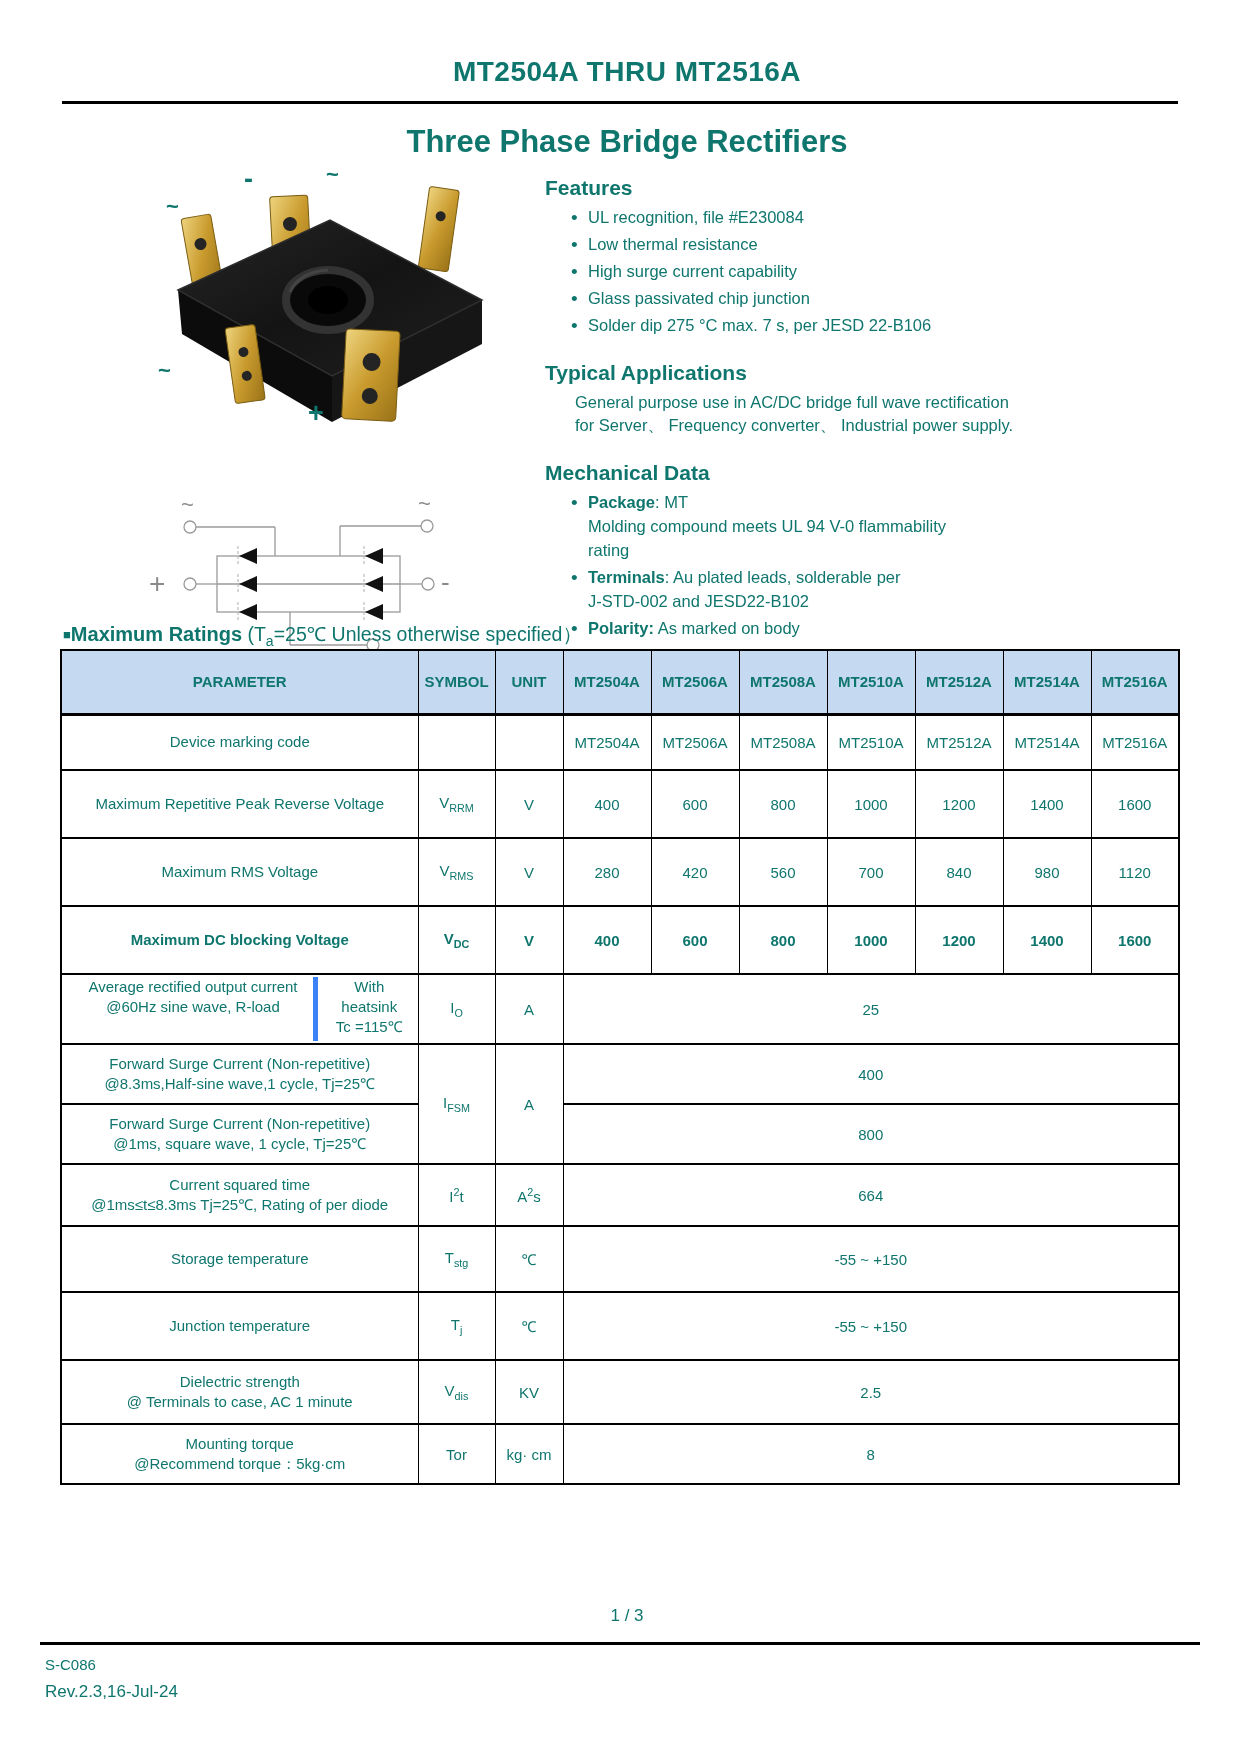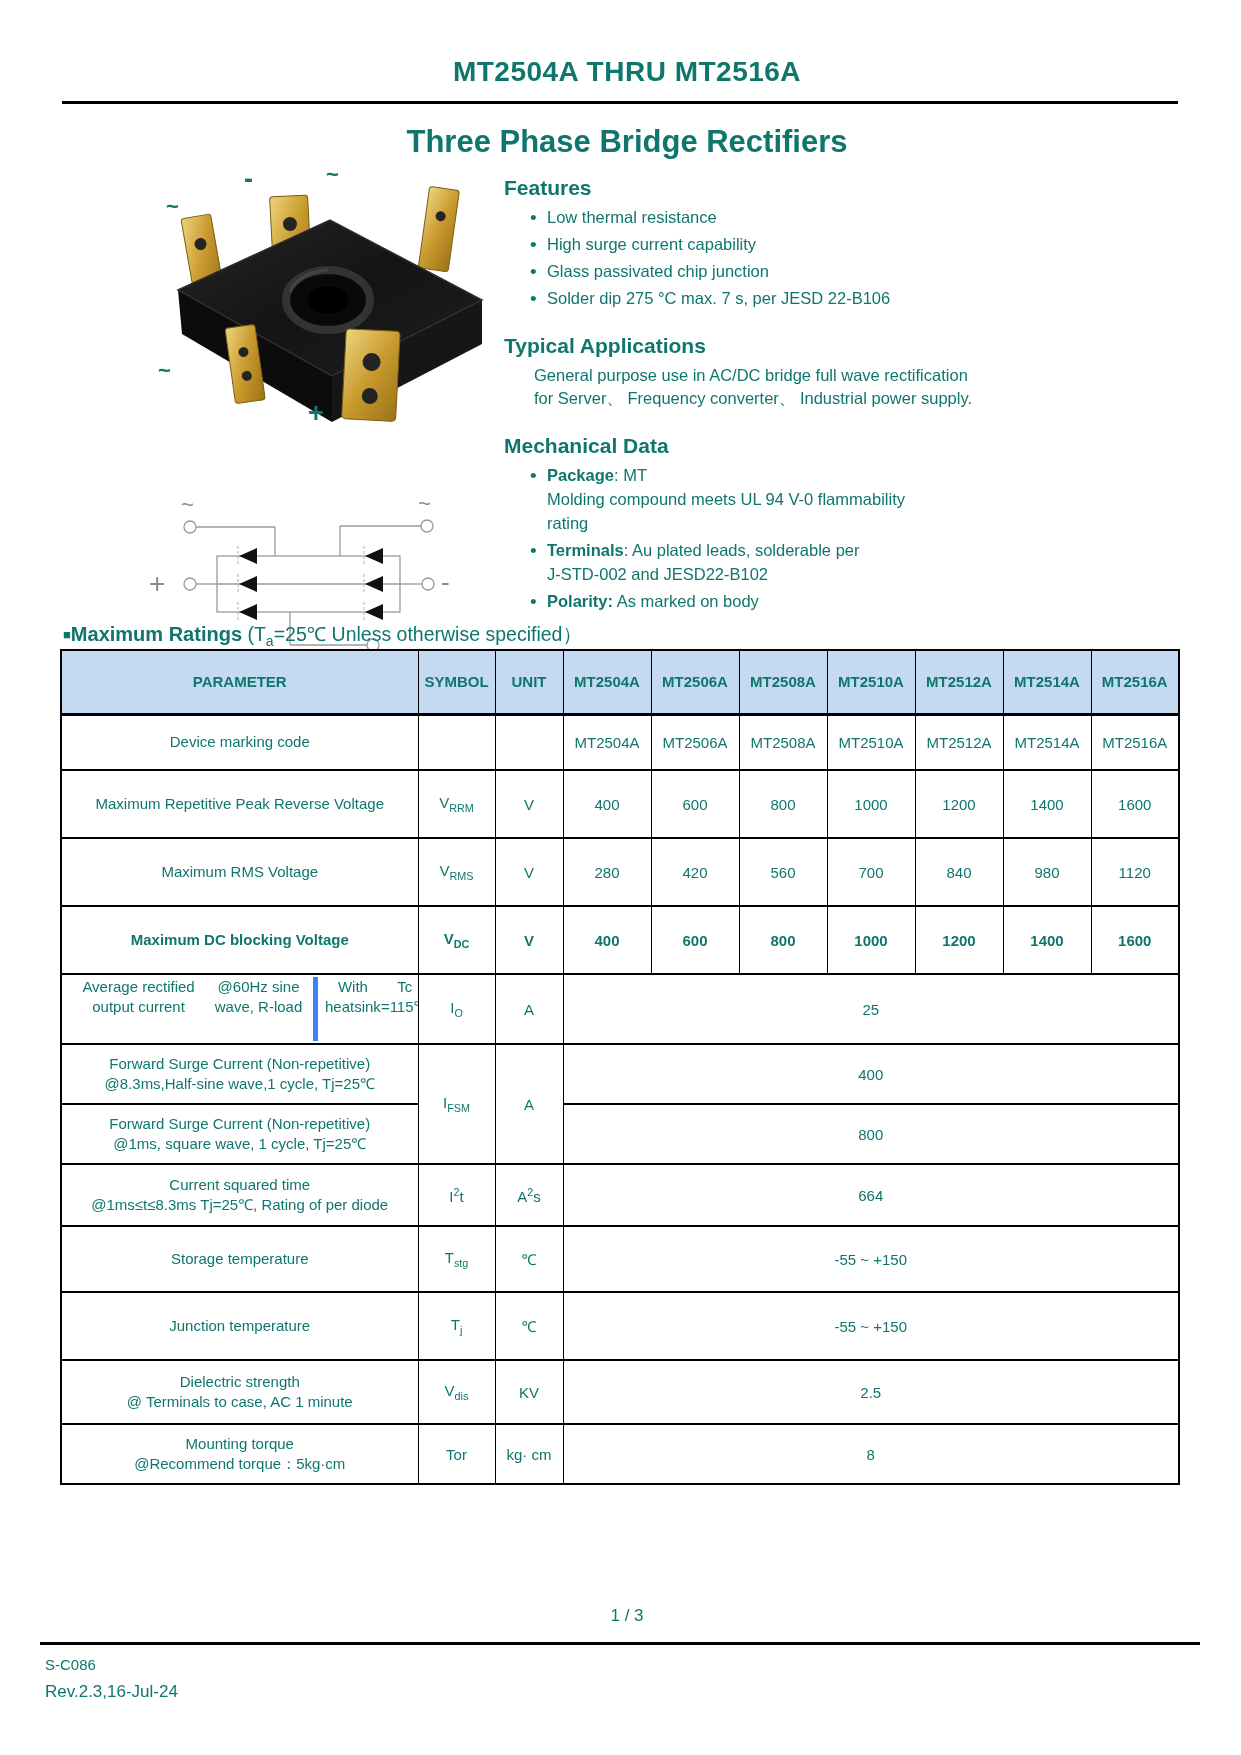--- a/index.html
+++ b/index.html
@@ -20,21 +20,21 @@
   .plabel { position:absolute; font-weight:bold; font-size:22px; }
   .pl0 { left:26px;  top:36px; }
   .pl1 { left:104px; top:6px;  font-size:27px; }
   .pl2 { left:186px; top:4px; }
   .pl3 { left:18px;  top:200px; }
   .pl4 { left:168px; top:240px; font-size:27px; }
 
   .schematic { position:absolute; left:125px; top:448px; width:350px; height:215px; }
 
   
-  .right-col { position:absolute; left:504px; top:176px; width:610px; font-size:16.5px; line-height:23px; }
+  .right-col { position:absolute; left:545px; top:176px; width:610px; font-size:16.5px; line-height:23px; }
   .sec-head { font-size:21px; font-weight:bold; margin:0 0 7px 0; }
   .sec { margin-bottom:24px; }
   .bullets { list-style:none; margin:0 0 0 26px; padding:0; }
   .bullets li { position:relative; padding-left:17px; margin-bottom:4px; }
   .bullets li::before { content:"\2022"; position:absolute; left:0; top:0; font-size:19px; }
   .app-lines { margin-left:30px; }
   .cont { margin-top:1px; }
   .b { font-weight:bold; }
 
   
@@ -53,21 +53,21 @@
   }
   tr.head th { background:#c5d9f1; font-weight:bold; border-bottom-width:3px; }
   td.param { text-align:left; padding-left:7px; line-height:20px; font-size:15px; }
   tr.head  { height:64px; }
   tr.r0 { height:56px; }  tr.r1 { height:68px; }  tr.r2 { height:68px; }
   tr.r3 { height:68px;font-weight:bold; }  tr.r4 { height:64px; }  tr.r5 { height:60px; }
   tr.r6 { height:60px; }  tr.r7 { height:62px; }  tr.r8 { height:66px; }
   tr.r9 { height:68px; }  tr.r10 { height:64px; } tr.r11 { height:60px; }
   td.split-cell { padding:0; }
   .split { display:flex; height:64px; }
-  .split > div { display:flex; flex-direction:row; justify-content:flex-start;
+  .split > div { display:flex; flex-direction:column; justify-content:flex-start;
     padding-left:7px; line-height:20px; }
   .split-l { flex:0 0 240px; }
   .split-r { flex:1 1 auto; border-left:5px solid #3b82f6; }
 
   
   .page-num { position:absolute; top:1606px; left:0; width:100%; text-align:center; font-size:17px; }
   .footer-rule { position:absolute; top:1642px; left:40px; width:1160px; height:3px; background:#000; }
   .doc-num { position:absolute; left:45px; top:1656px; font-size:15px; }
   .doc-rev { position:absolute; left:45px; top:1682px; font-size:17px; }
 </style>
@@ -183,20 +183,21 @@
         <text x="316" y="143" font-size="26">-</text>
         <text x="238" y="214" font-size="22">~</text>
       </g>
     </svg>
   </div>
 
   <div class="right-col">
     <div class="sec">
       <div class="sec-head">Features</div>
       <ul class="bullets">
+        <li>UL recognition, file #E230084</li>
         <li>Low thermal resistance</li>
         <li>High surge current capability</li>
         <li>Glass passivated chip junction</li>
         <li>Solder dip 275 °C max. 7 s, per JESD 22-B106</li>
       </ul>
     </div>
 
     <div class="sec">
       <div class="sec-head">Typical Applications</div>
       <div class="app-lines">

